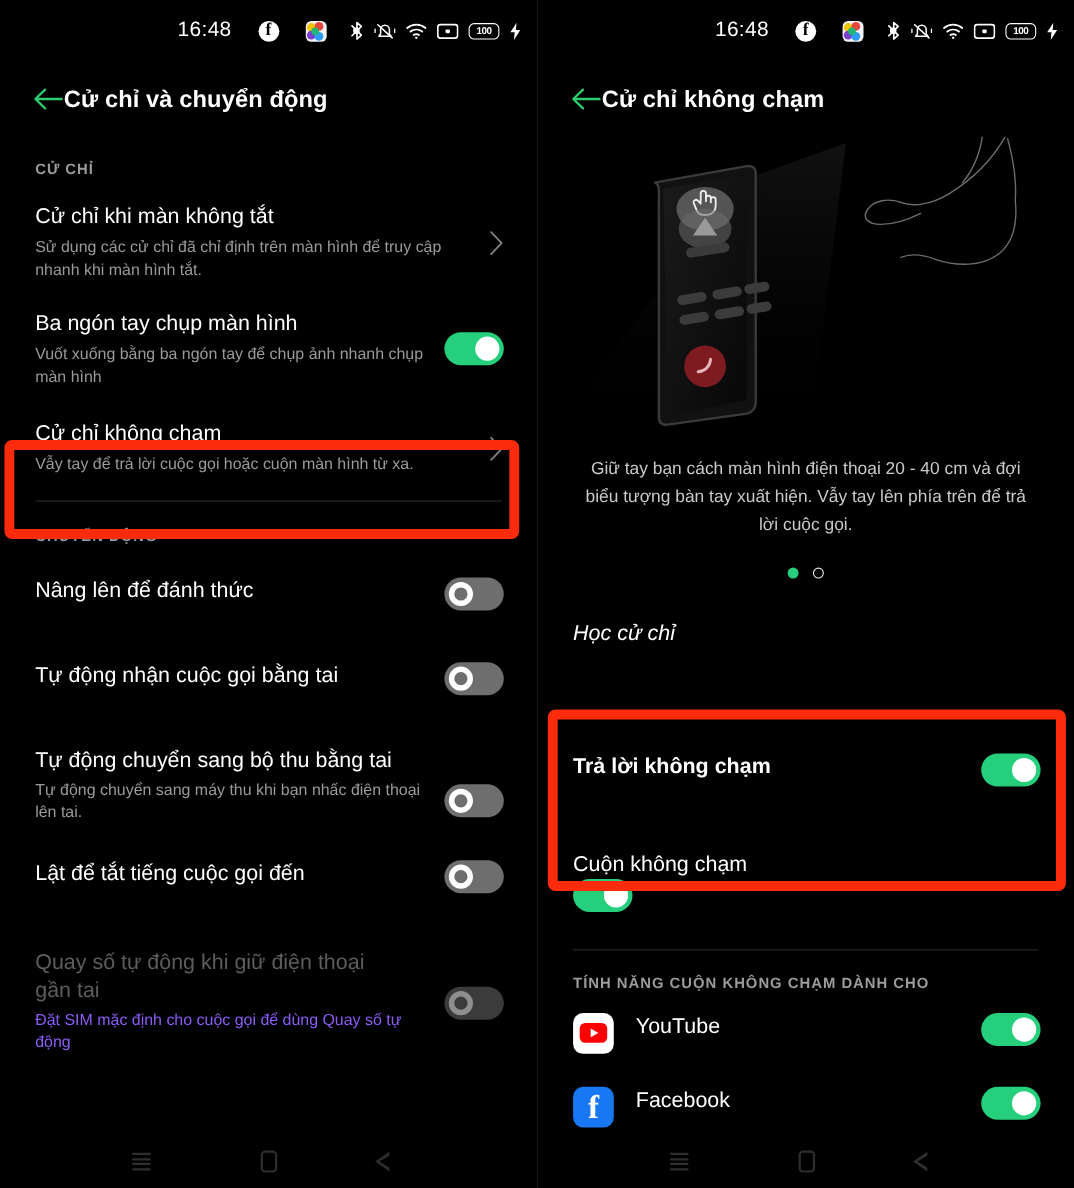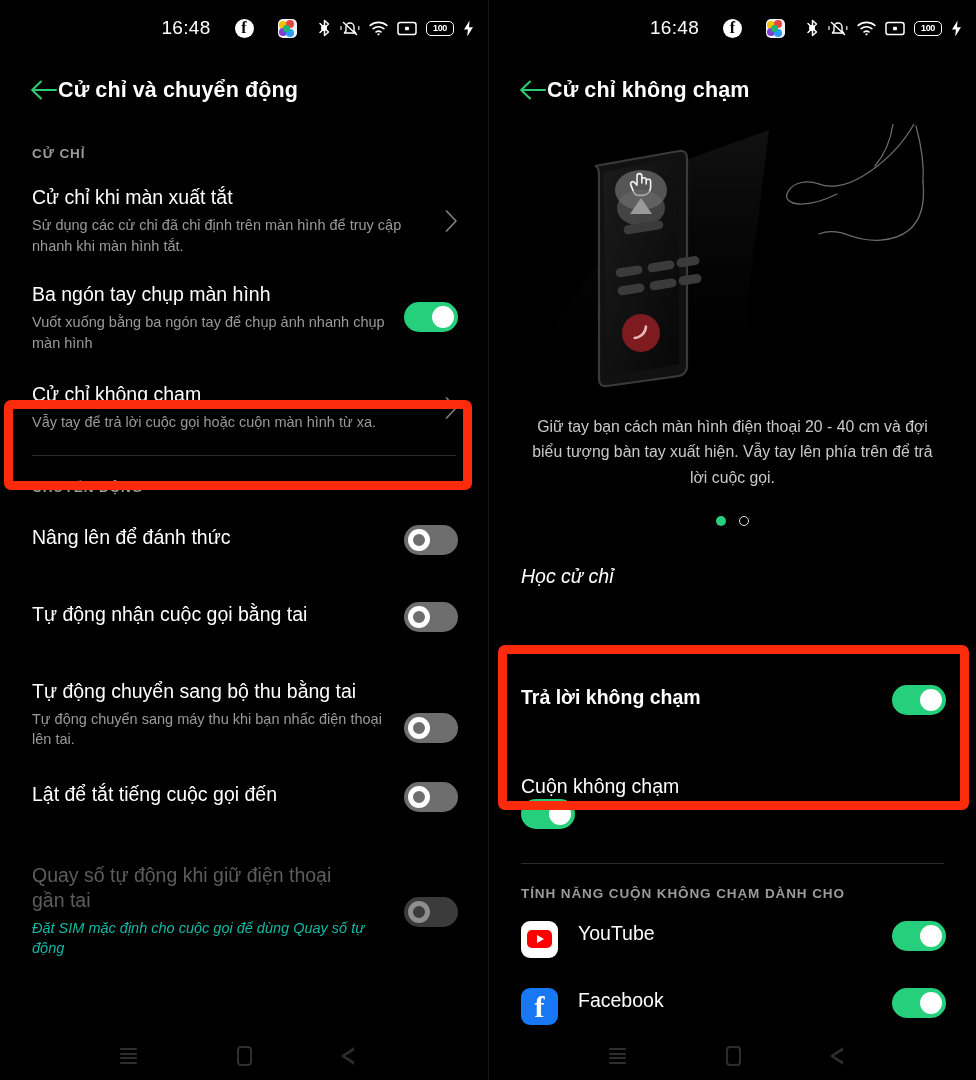--- a/index.html
+++ b/index.html
@@ -71,21 +71,21 @@
   .row {
     display:flex; padding:0 30px 0 32px;
     min-height:48px; position:relative;
   }
   .row .texts { flex:1; min-width:0; padding-right:14px; }
   .row .title { font-size:19.5px; color:#fff; line-height:1.28; }
   .row .subtitle {
     font-size:14.5px; color:#9a9a9a; line-height:1.42; margin-top:5px;
   }
   .row.dim .title { color:#5d5d5d; }
-  .row.dim .subtitle { color:#14b8a6;font-style:italic; }
+  .row.dim .subtitle { color:#8b5cf6; }
 
   .chev { width:13px; height:24px; flex:none; opacity:.72; }
 
   
   .toggle {
     width:54px; height:30px; border-radius:15px; flex:none;
     position:relative; cursor:pointer;
   }
   .toggle.on { background:#25cf7c; }
   .toggle.off { background:#6e6e6e; }
@@ -215,21 +215,21 @@
       <svg class="back-arrow" viewBox="0 0 28 22">
         <path d="M26 11 H2.5 M11 2.5 L2.2 11 L11 19.5" fill="none" stroke="#2ecc71" stroke-width="2.1" stroke-linecap="round" stroke-linejoin="round"></path>
       </svg>
       <div class="appbar-title">Cử chỉ và chuyển động</div>
     </div>
 
     <div class="section-label" style="margin-top:22px;">CỬ CHỈ</div>
 
     <div class="row" style="margin-top:22px; align-items:flex-start; padding-top:2px;">
       <div class="texts">
-        <div class="title">Cử chỉ khi màn xuất tắt</div>
+        <div class="title">Cử chỉ khi màn không tắt</div>
         <div class="subtitle">Sử dụng các cử chỉ đã chỉ định trên màn hình để truy cập nhanh khi màn hình tắt.</div>
       </div>
       <svg class="chev" viewBox="0 0 13 24" style="margin-top:24px;">
         <path d="M1.5 2 L11 12 L1.5 22" fill="none" stroke="#b0b0b0" stroke-width="1.7" stroke-linecap="round" stroke-linejoin="round"></path>
       </svg>
     </div>
 
     <div class="row" style="margin-top:26px; align-items:flex-start;">
       <div class="texts">
         <div class="title">Ba ngón tay chụp màn hình</div>

